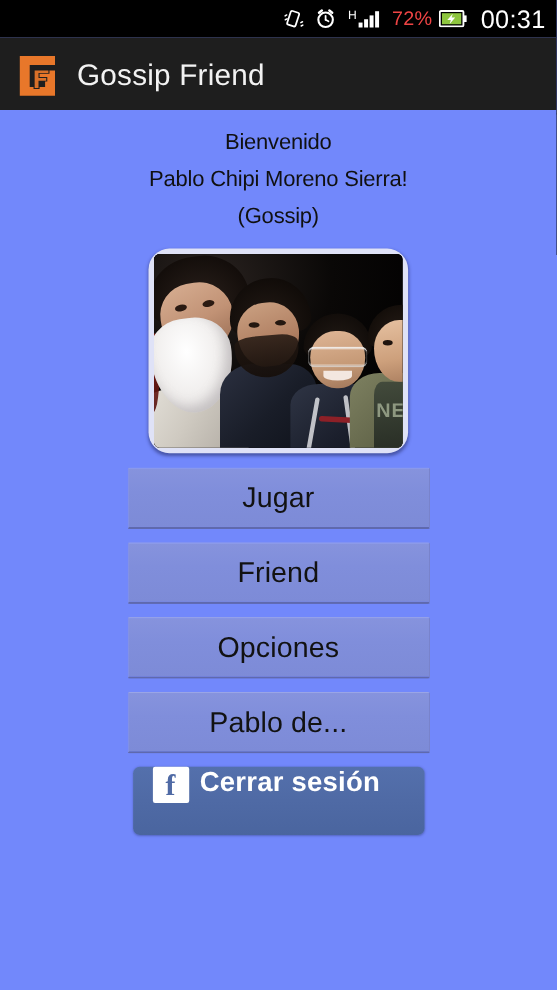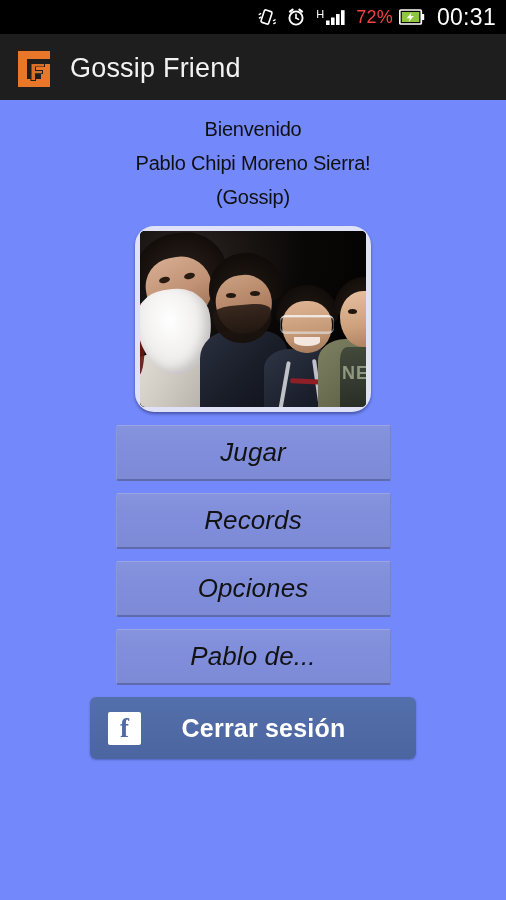--- a/index.html
+++ b/index.html
@@ -258,21 +258,20 @@
     font-weight: bold;
     letter-spacing: 1px;
     font-family: "Liberation Sans", sans-serif;
     opacity: .85;
   }
 
   
   .menu {
     margin: 13px auto 0;
     width: 275px;
-    font-style: italic;
   }
   .btn {
     position: relative;
     height: 56px;
     margin-bottom: 12px;
     background: linear-gradient(180deg, #8693dd 0%, #808edb 40%, #7d8bd7 100%);
     border-top: 1px solid #9aa5e6;
     border-left: 1px solid #8a96de;
     border-right: 1px solid #7883cc;
     border-bottom: 2px solid #5f69ad;
@@ -283,26 +282,25 @@
     color: #121212;
     font-size: 26px;
     letter-spacing: 0.1px;
     box-sizing: border-box;
     cursor: pointer;
   }
 
   
   .fb-btn {
     margin: 2px auto 0;
-    width: 326px;
+    width: 265px;
     height: 62px;
     background: linear-gradient(180deg, #5470ac 0%, #4f6aa5 50%, #4a659f 100%);
     border-radius: 6px;
     display: flex;
-    align-items: center;
     box-sizing: border-box;
     padding-left: 18px;
     cursor: pointer;
     box-shadow: 0 1px 2px rgba(25,35,80,0.35);
   }
   .fb-icon {
     width: 33px; height: 33px;
     background: #ffffff;
     border-radius: 2px;
     flex: 0 0 auto;
@@ -444,21 +442,21 @@
         <div class="pf p4-eyeL"></div>
 
       </div>
     </div>
 
     <div class="menu">
       <div class="btn">
         <span>Jugar</span>
       </div>
       <div class="btn">
-        <span>Records</span>
+        <span>Friend</span>
       </div>
       <div class="btn">
         <span>Opciones</span>
       </div>
       <div class="btn">
         <span>Pablo de...</span>
       </div>
     </div>
 
     <div class="fb-btn">

